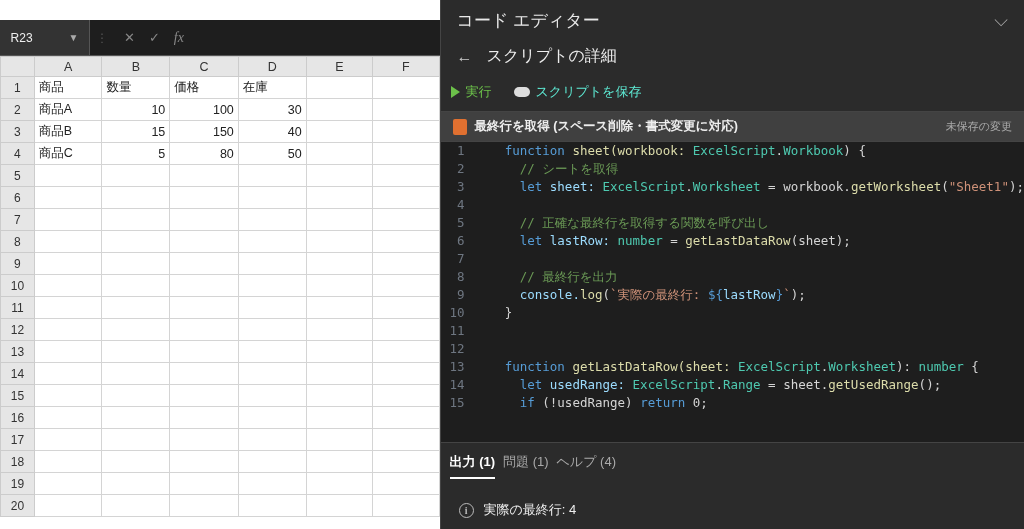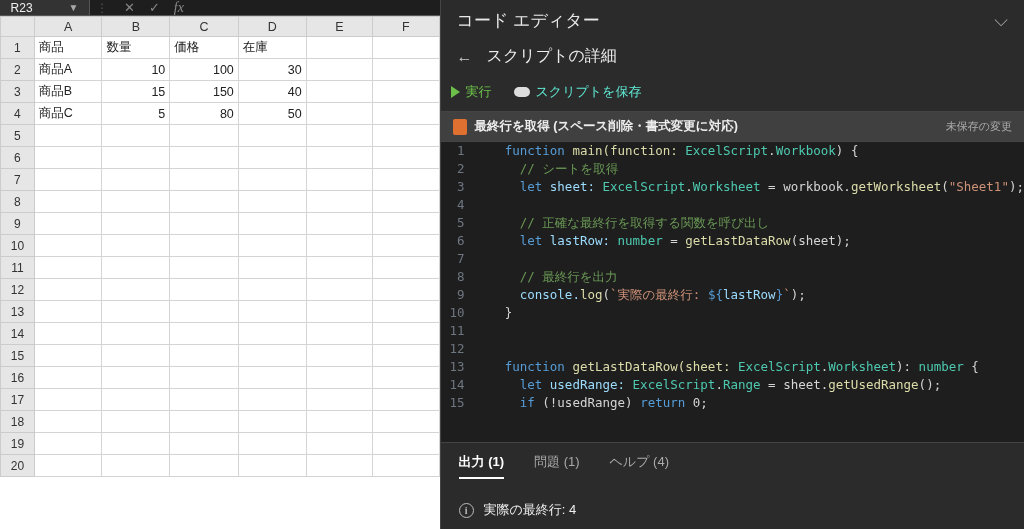--- a/index.html
+++ b/index.html
@@ -1,21 +1,21 @@
 <!DOCTYPE html>
 <html><head>
 <meta charset="utf-8">
 <style>
   * { margin:0; padding:0; box-sizing:border-box; }
   html,body { width:1024px; height:529px; font-family:"Meiryo","Segoe UI",sans-serif; overflow:hidden; background:#fff; }
   .app { display:flex; width:100%; height:100%; }
 
   
   .sheet-pane { width:461px; height:100%; background:#fff; display:flex; flex-direction:column; border-right:1px solid #444; }
-  .formula-bar { display:flex; align-items:center; height:16px; background:#1e1e1e; color:#ccc; font-size:12px; border-bottom:1px solid #555; }
+  .formula-bar { display:flex; align-items:center; height:36px; background:#1e1e1e; color:#ccc; font-size:12px; border-bottom:1px solid #555;margin-top:20px; }
   .namebox { width:90px; height:100%; display:flex; align-items:center; justify-content:center; background:#333; border-right:1px solid #555; }
   .namebox input { width:54px; background:transparent; border:none; color:#eee; font-size:12px; text-align:left; outline:none; }
   .namebox .dd { color:#aaa; font-size:10px; margin-left:4px; }
   .fx-group { display:flex; align-items:center; gap:14px; padding:0 10px; color:#888; font-size:13px; }
   .fx-group .fx-label { font-style:italic; font-family:"Times New Roman",serif; font-size:14px; }
   .grid-wrap { flex:1; overflow:auto; background:#fff; }
   table.grid { border-collapse:collapse; font-size:12.5px; color:#222; }
   table.grid th.colhdr { background:#e6e6e6; border:1px solid #ccc; font-weight:normal; color:#333; height:20px; width:73px; }
   table.grid th.corner { background:#e6e6e6; border:1px solid #ccc; width:36px; }
   table.grid td.rowhdr { background:#e6e6e6; border:1px solid #ccc; text-align:center; color:#333; width:36px; height:22px; font-size:12px; }
@@ -41,21 +41,21 @@
   .script-header .left .script-icon { width:14px; height:16px; background:#e07030; border-radius:2px; display:inline-block; }
   .script-header .name { font-weight:bold; color:#eee; font-size:12.5px; }
   .script-header .unsaved { color:#aaa; font-size:11px; }
 
   .code-area { flex:1; overflow:auto; background:#1e1e1e; font-family:Consolas,Menlo,monospace; font-size:12.5px; line-height:18px; }
   .code-line { display:flex; }
   .gutter { width:34px; text-align:right; color:#6e7681; padding-right:10px; user-select:none; }
   .code { white-space:pre; }
   .k { color:#569cd6; } .ty{ color:#4ec9b0; } .fn{ color:#dcdcaa; } .s{ color:#ce9178; } .c{ color:#6a9955; } .p{ color:#d4d4d4; } .v{ color:#9cdcfe; } .n{ color:#d4d4d4; }
 
-  .bottom-tabs { display:flex; gap:30px; padding:10px 18px 8px; background:#2b2b2b; border-top:1px solid #444; font-size:13px;text-align:right; }
+  .bottom-tabs { display:flex; gap:8px; padding:10px 9px 8px; background:#2b2b2b; border-top:1px solid #444; font-size:13px;text-align:right; }
   .bottom-tabs .tab { color:#aaa; padding-bottom:6px; }
   .bottom-tabs .tab.active { color:#fff; border-bottom:2px solid #fff; font-weight:bold; }
   .output { padding:14px 18px 10px; display:flex; align-items:center; gap:10px; font-size:13px; color:#eee; }
   .info-icon{ width:15px;height:15px;border-radius:50%;border:1.5px solid #bbb;display:inline-flex;align-items:center;justify-content:center;font-size:10px;color:#bbb;font-family:serif;font-weight:bold; }
 </style>
 </head>
 <body>
 
 <div class="app">
 
@@ -332,21 +332,21 @@
       <div class="left">
         <span class="script-icon"></span>
         <span class="name">最終行を取得 (スペース削除・書式変更に対応)</span>
       </div>
       <span class="unsaved">未保存の変更</span>
     </div>
 
     <div class="code-area">
       <div class="code-line">
           <span class="gutter">1</span>
-          <span class="code">    <span class="k">function</span><span class="fn"> main(function: </span><span class="ty">ExcelScript</span><span class="p">.</span><span class="ty">Workbook</span><span class="p">) {</span></span>
+          <span class="code">    <span class="k">function</span><span class="fn"> sheet(workbook: </span><span class="ty">ExcelScript</span><span class="p">.</span><span class="ty">Workbook</span><span class="p">) {</span></span>
         </div>
       <div class="code-line">
           <span class="gutter">2</span>
           <span class="code">      <span class="c">// シートを取得</span></span>
         </div>
       <div class="code-line">
           <span class="gutter">3</span>
           <span class="code">      <span class="k">let</span><span class="v"> sheet: </span><span class="ty">ExcelScript</span><span class="p">.</span><span class="ty">Worksheet</span><span class="p"> = workbook.</span><span class="fn">getWorksheet</span><span class="p">(</span><span class="s">"Sheet1"</span><span class="p">);</span></span>
         </div>
       <div class="code-line">

